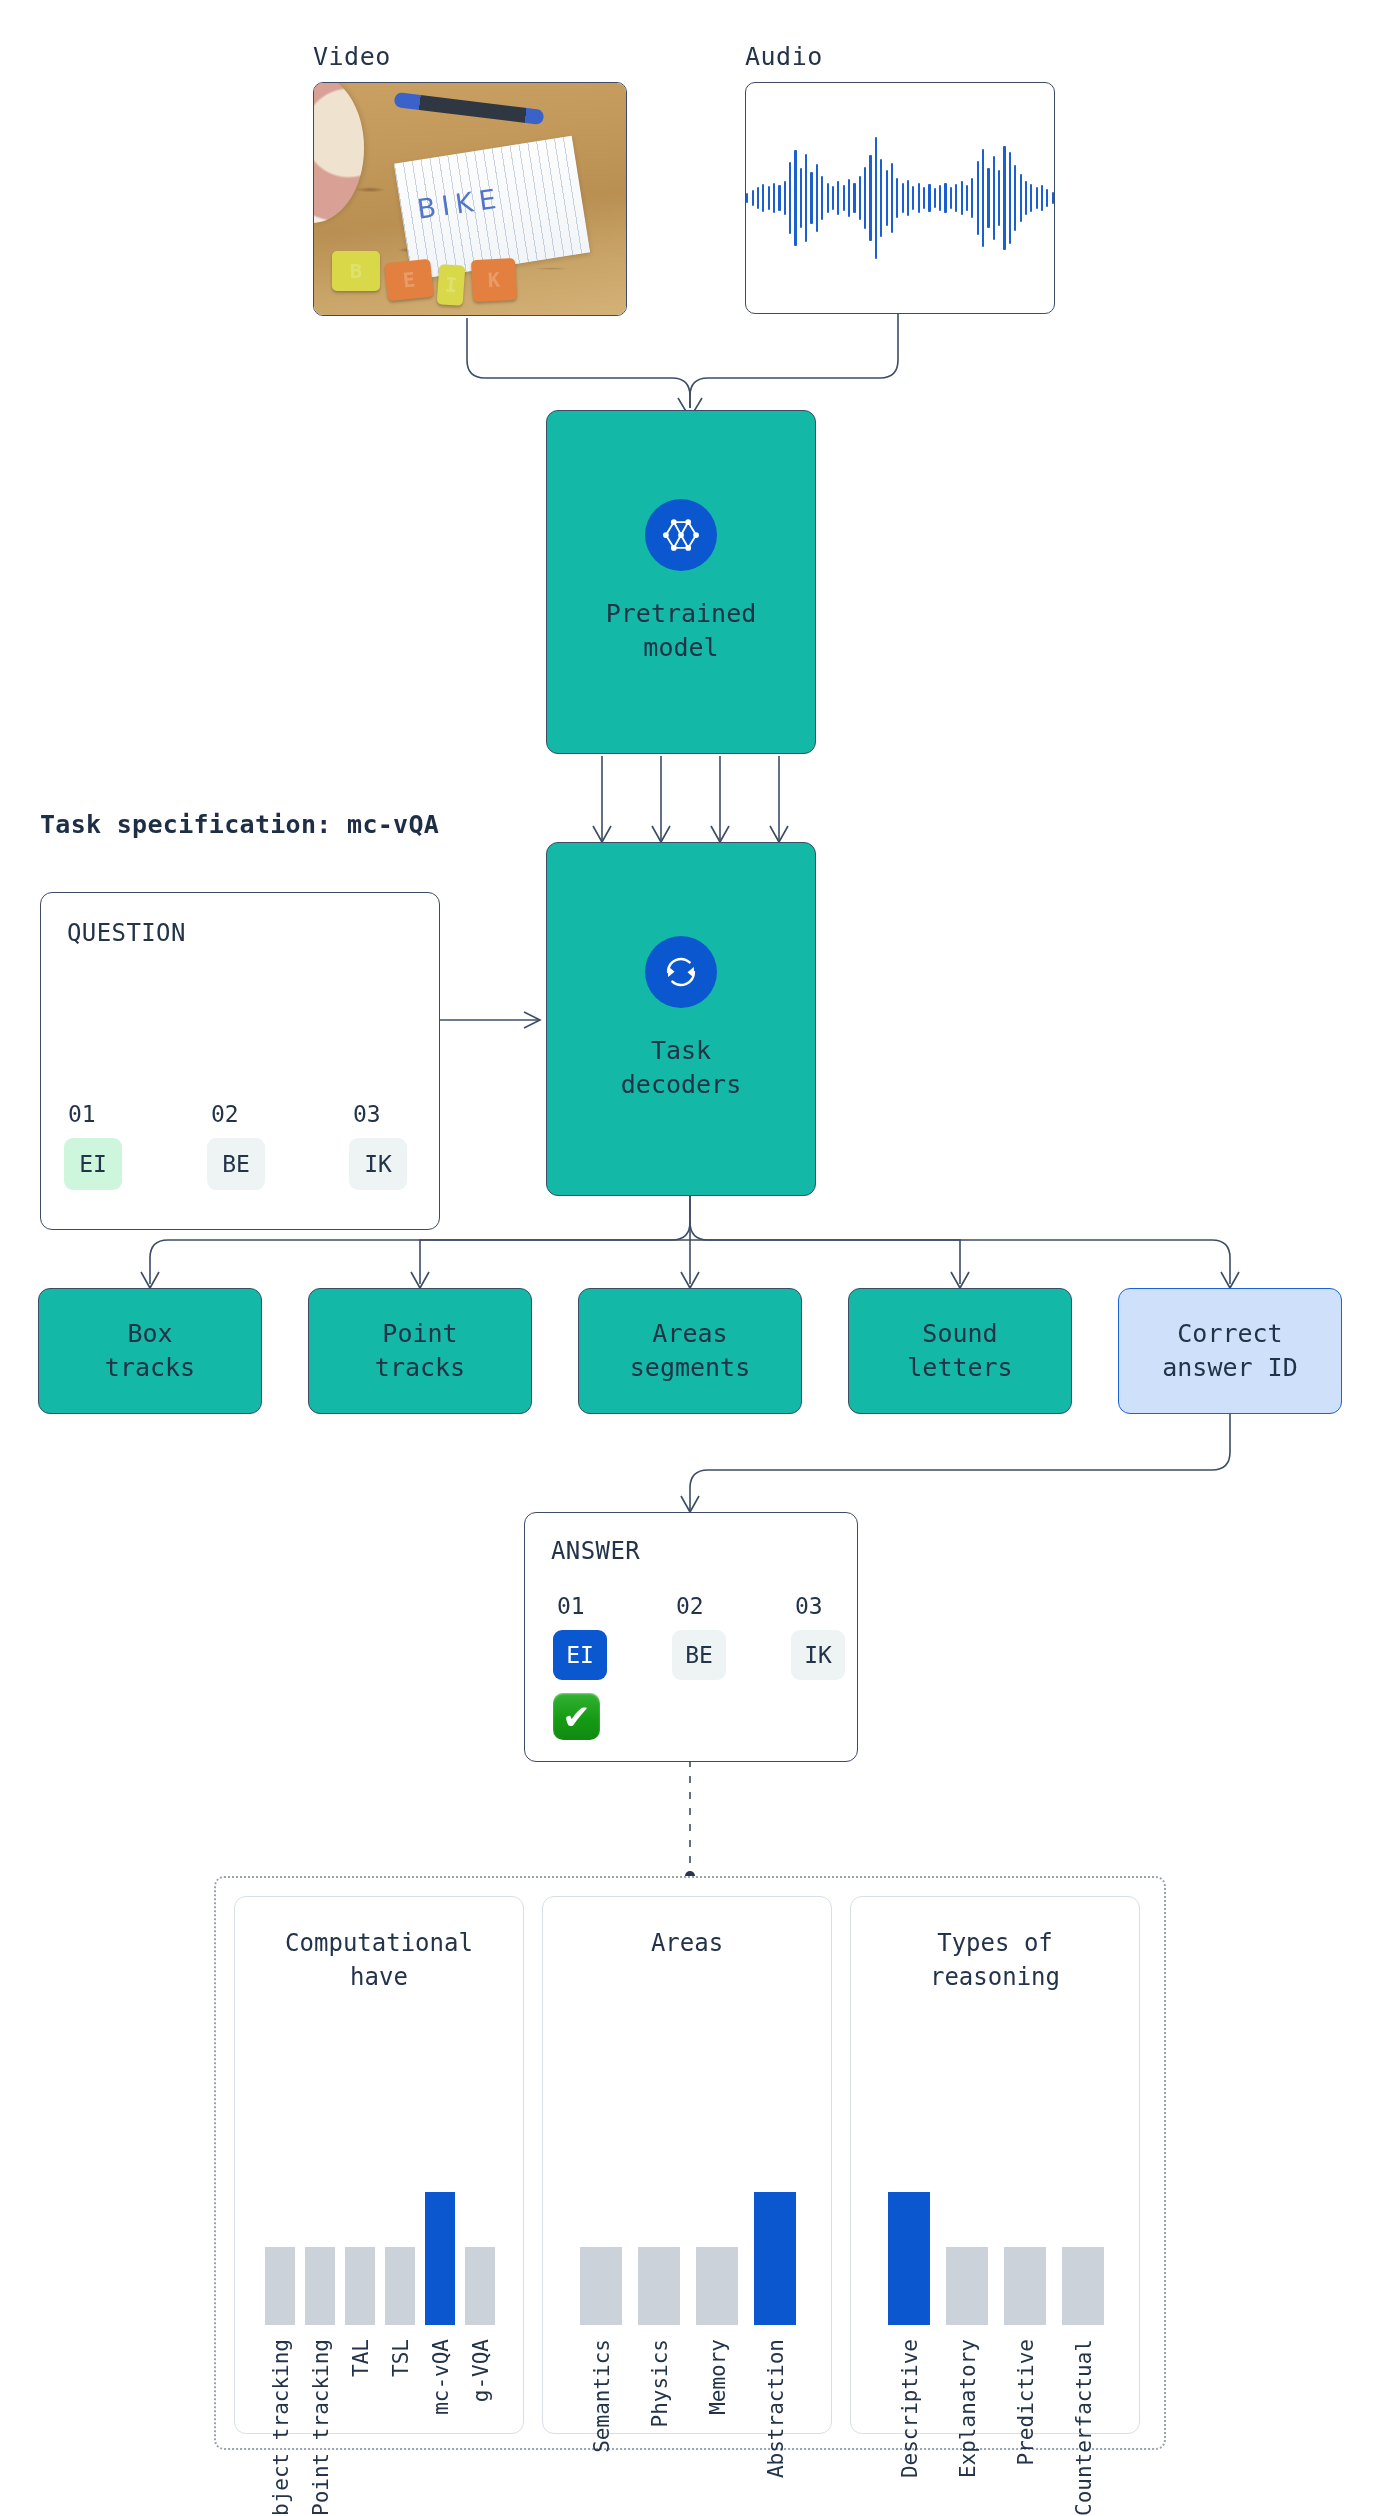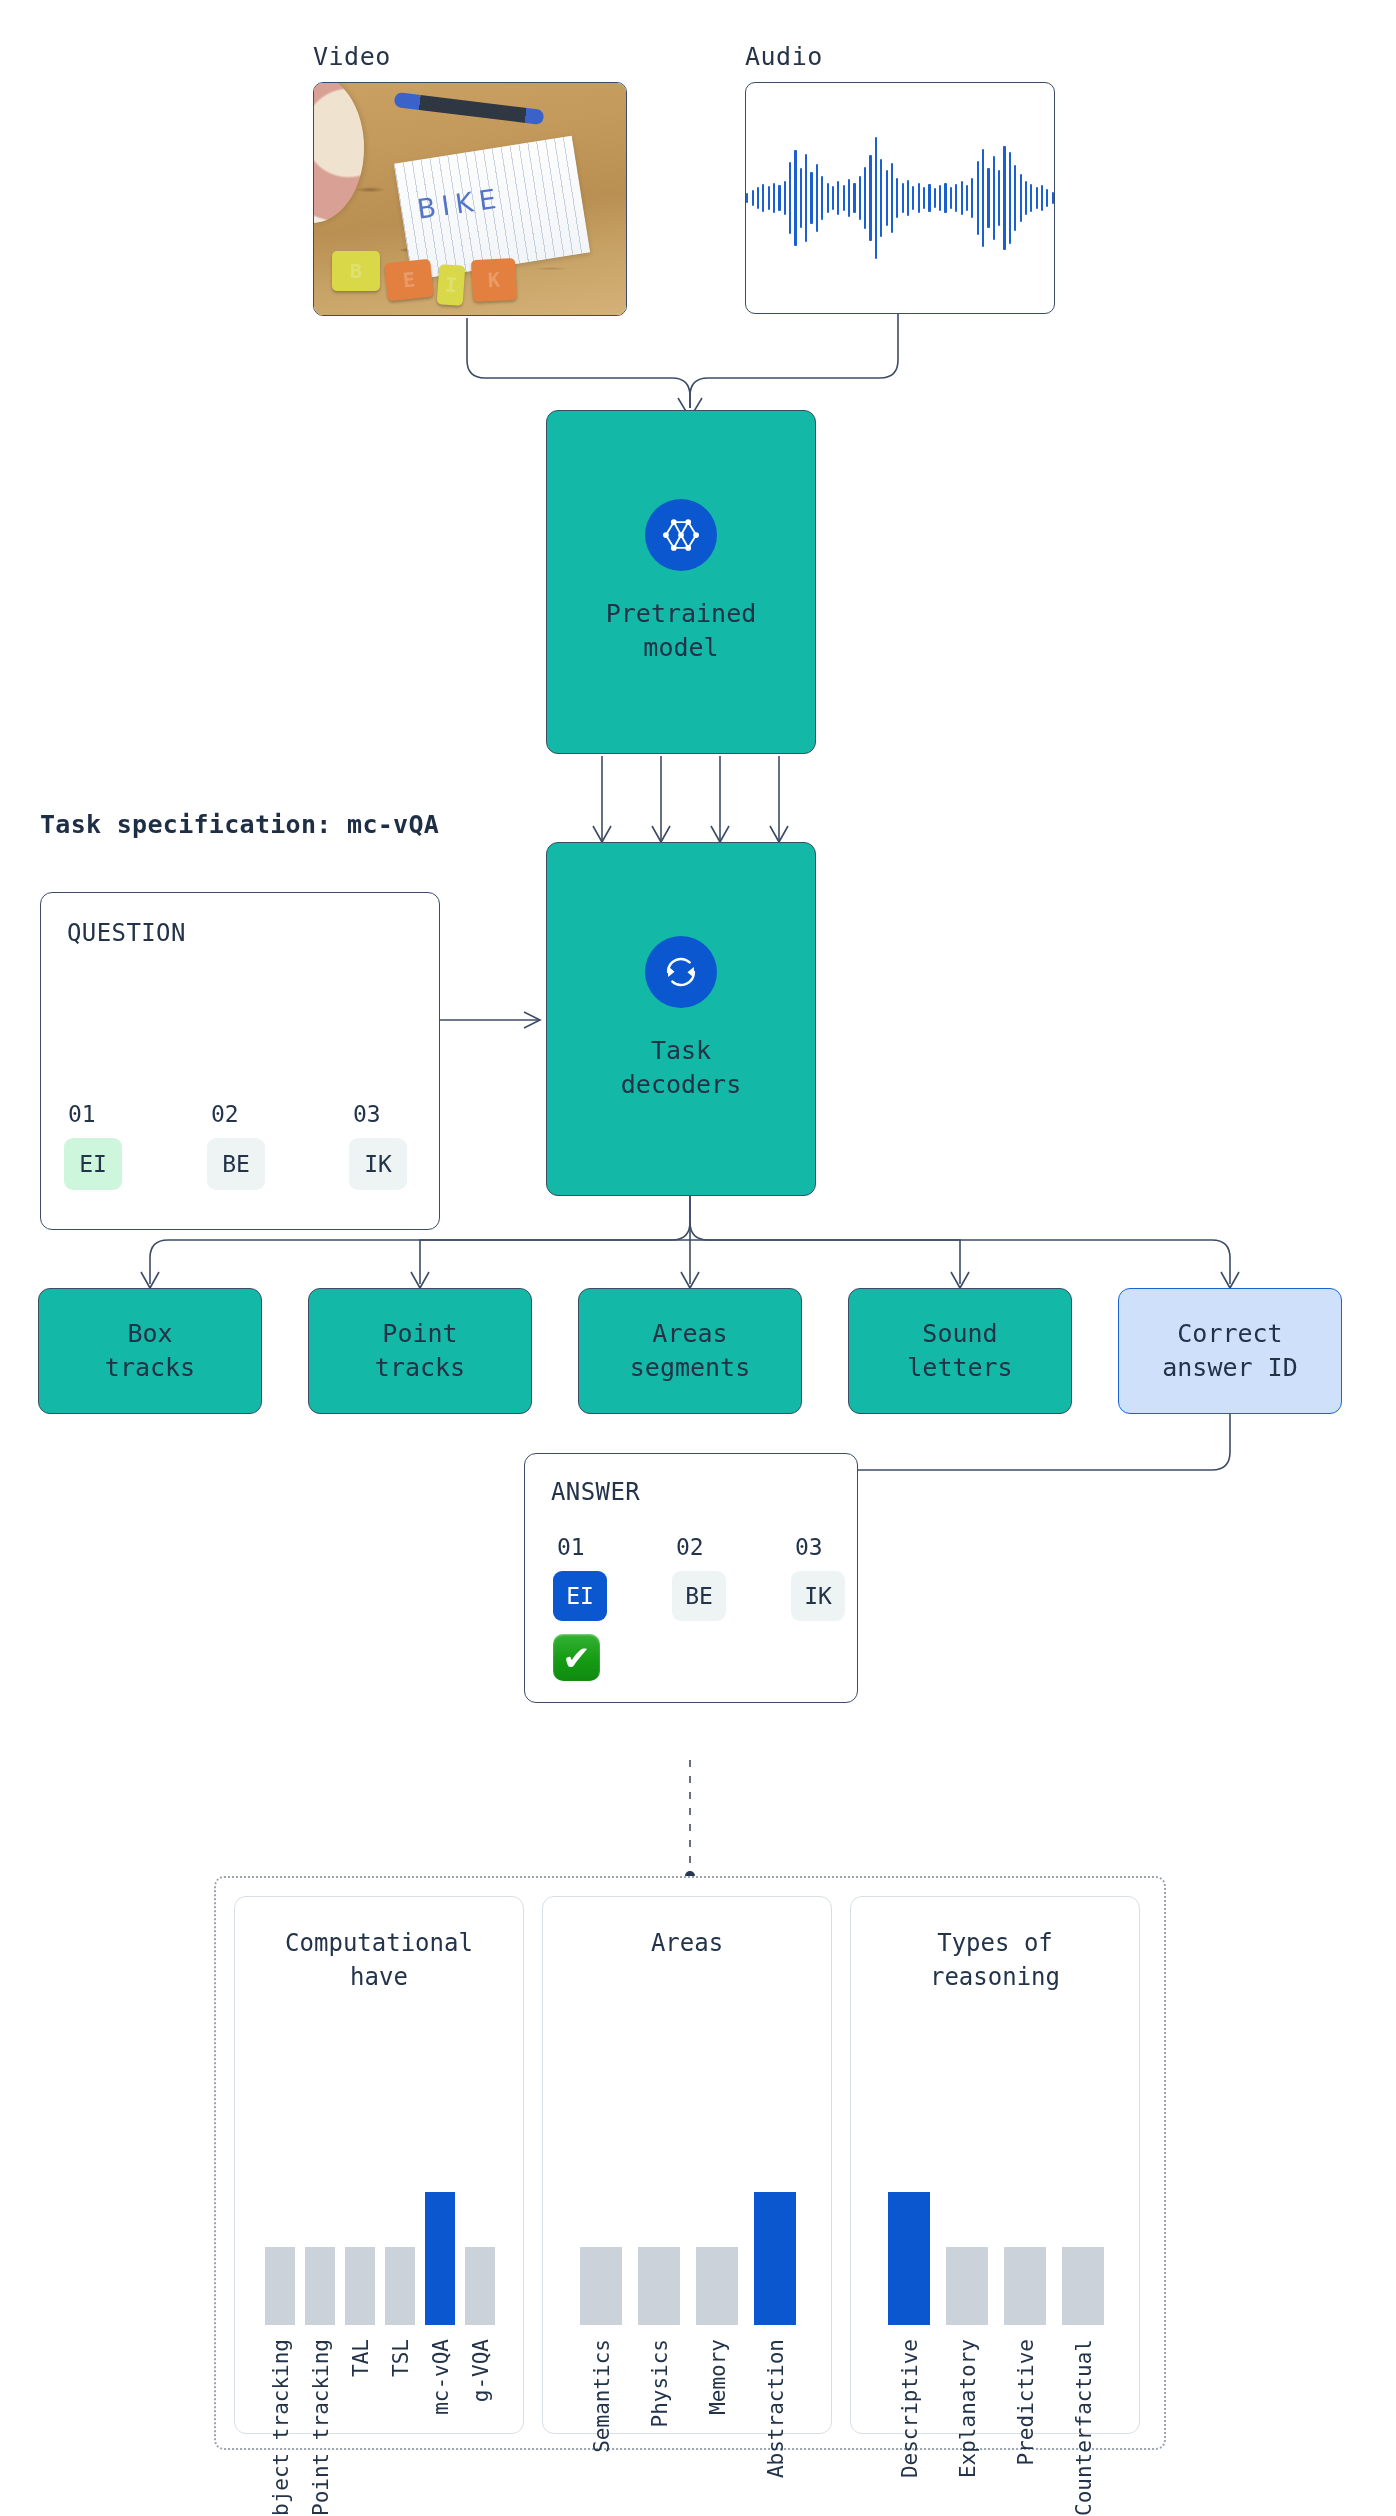--- a/index.html
+++ b/index.html
@@ -333,21 +333,21 @@
 </div>
 <div class="abs node" style="left:848px;top:1288px;width:224px;height:126px;">
   <div class="node-label" style="white-space:pre-line;">Sound
 letters</div>
 </div>
 <div class="abs node highlight" style="left:1118px;top:1288px;width:224px;height:126px;">
   <div class="node-label" style="white-space:pre-line;">Correct
 answer ID</div>
 </div>
 
-<div class="abs card" style="left:524px;top:1453px;width:334px;height:250px;padding-left:44px;">
+<div class="abs card" style="left:524px;top:1512px;width:334px;height:250px;padding-left:44px;">
   <div class="card-title" style="position:absolute;left:26px;top:24px;">ANSWER</div>
 
   <div class="opt-num" style="position:absolute;left:32px;top:80px;">01</div>
   <div class="chip sel" style="position:absolute;left:28px;top:117px;width:54px;height:50px;">EI</div>
 
   <div class="opt-num" style="position:absolute;left:151px;top:80px;">02</div>
   <div class="chip" style="position:absolute;left:147px;top:117px;width:54px;height:50px;">BE</div>
 
   <div class="opt-num" style="position:absolute;left:270px;top:80px;">03</div>
   <div class="chip" style="position:absolute;left:266px;top:117px;width:54px;height:50px;">IK</div>

